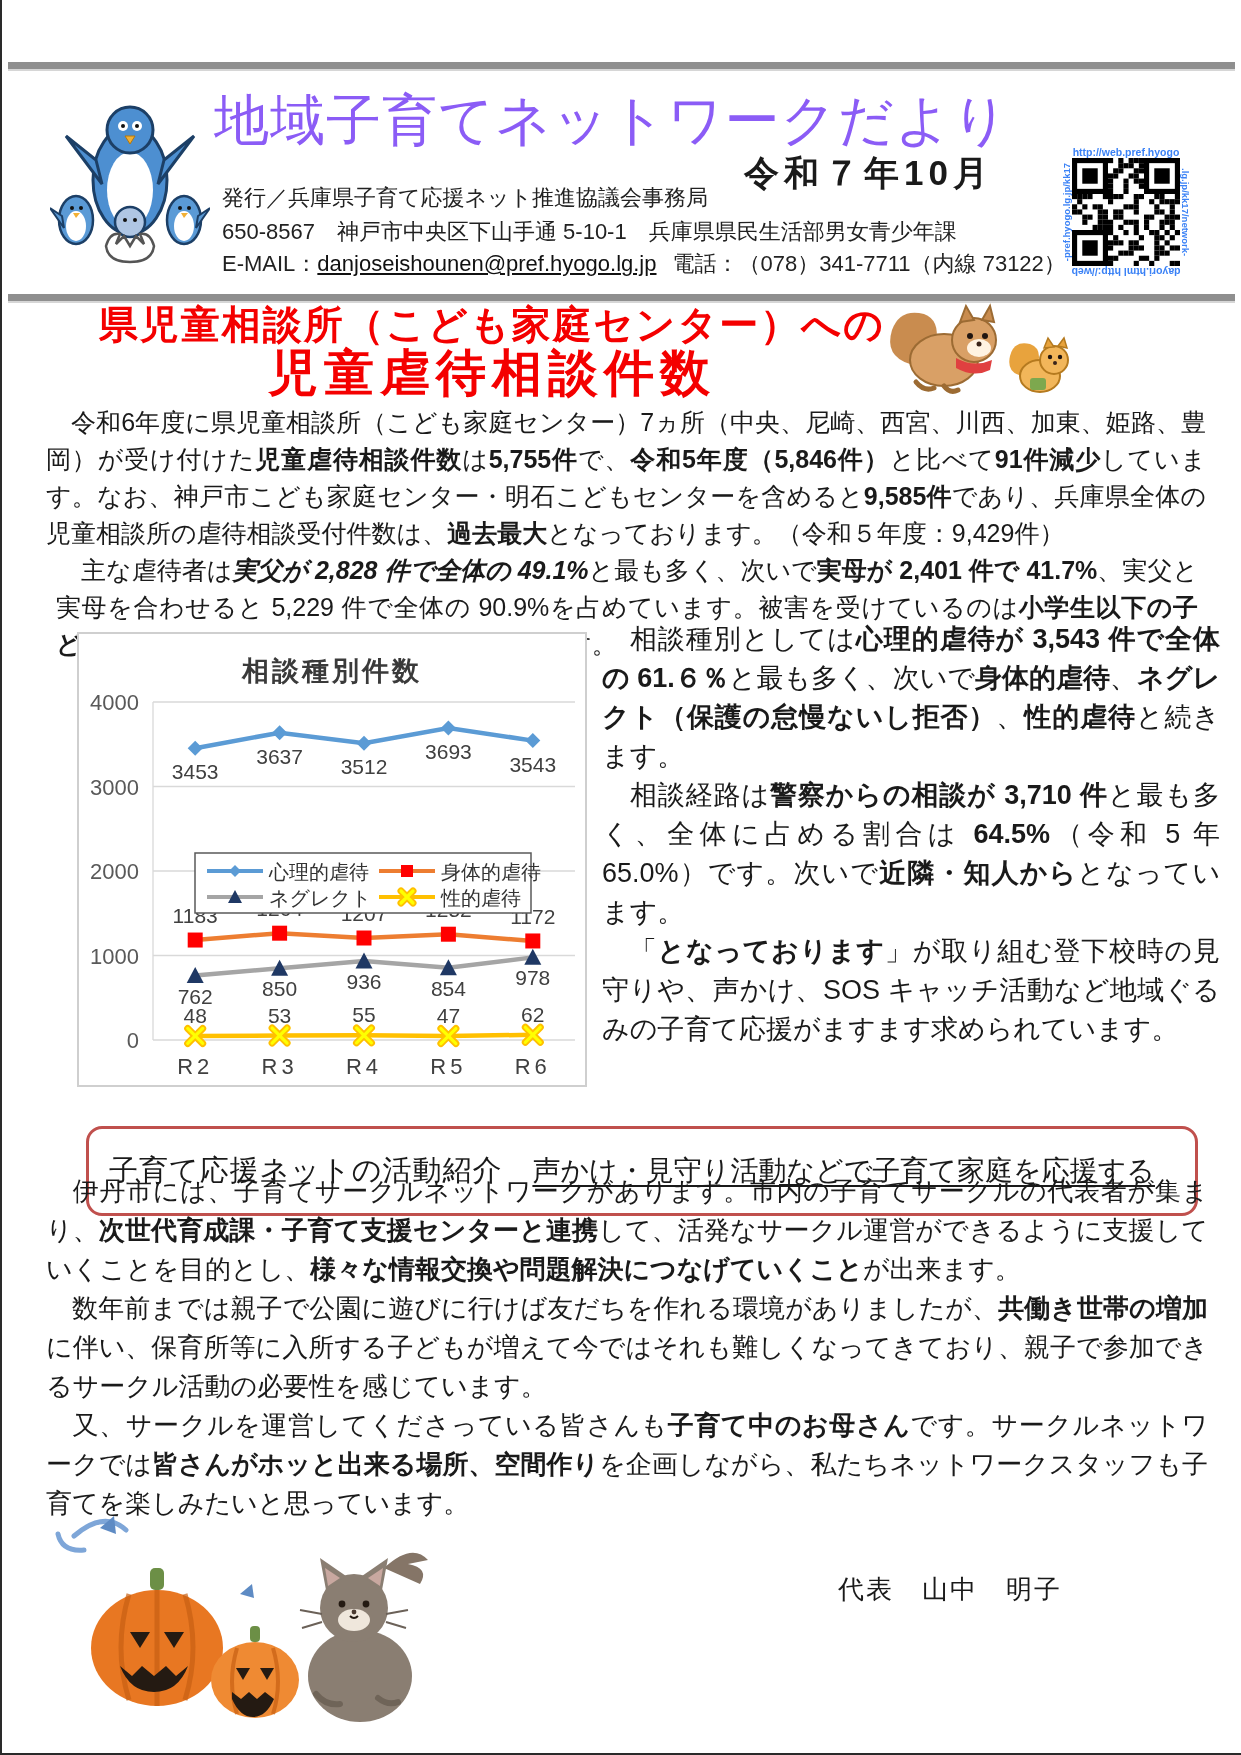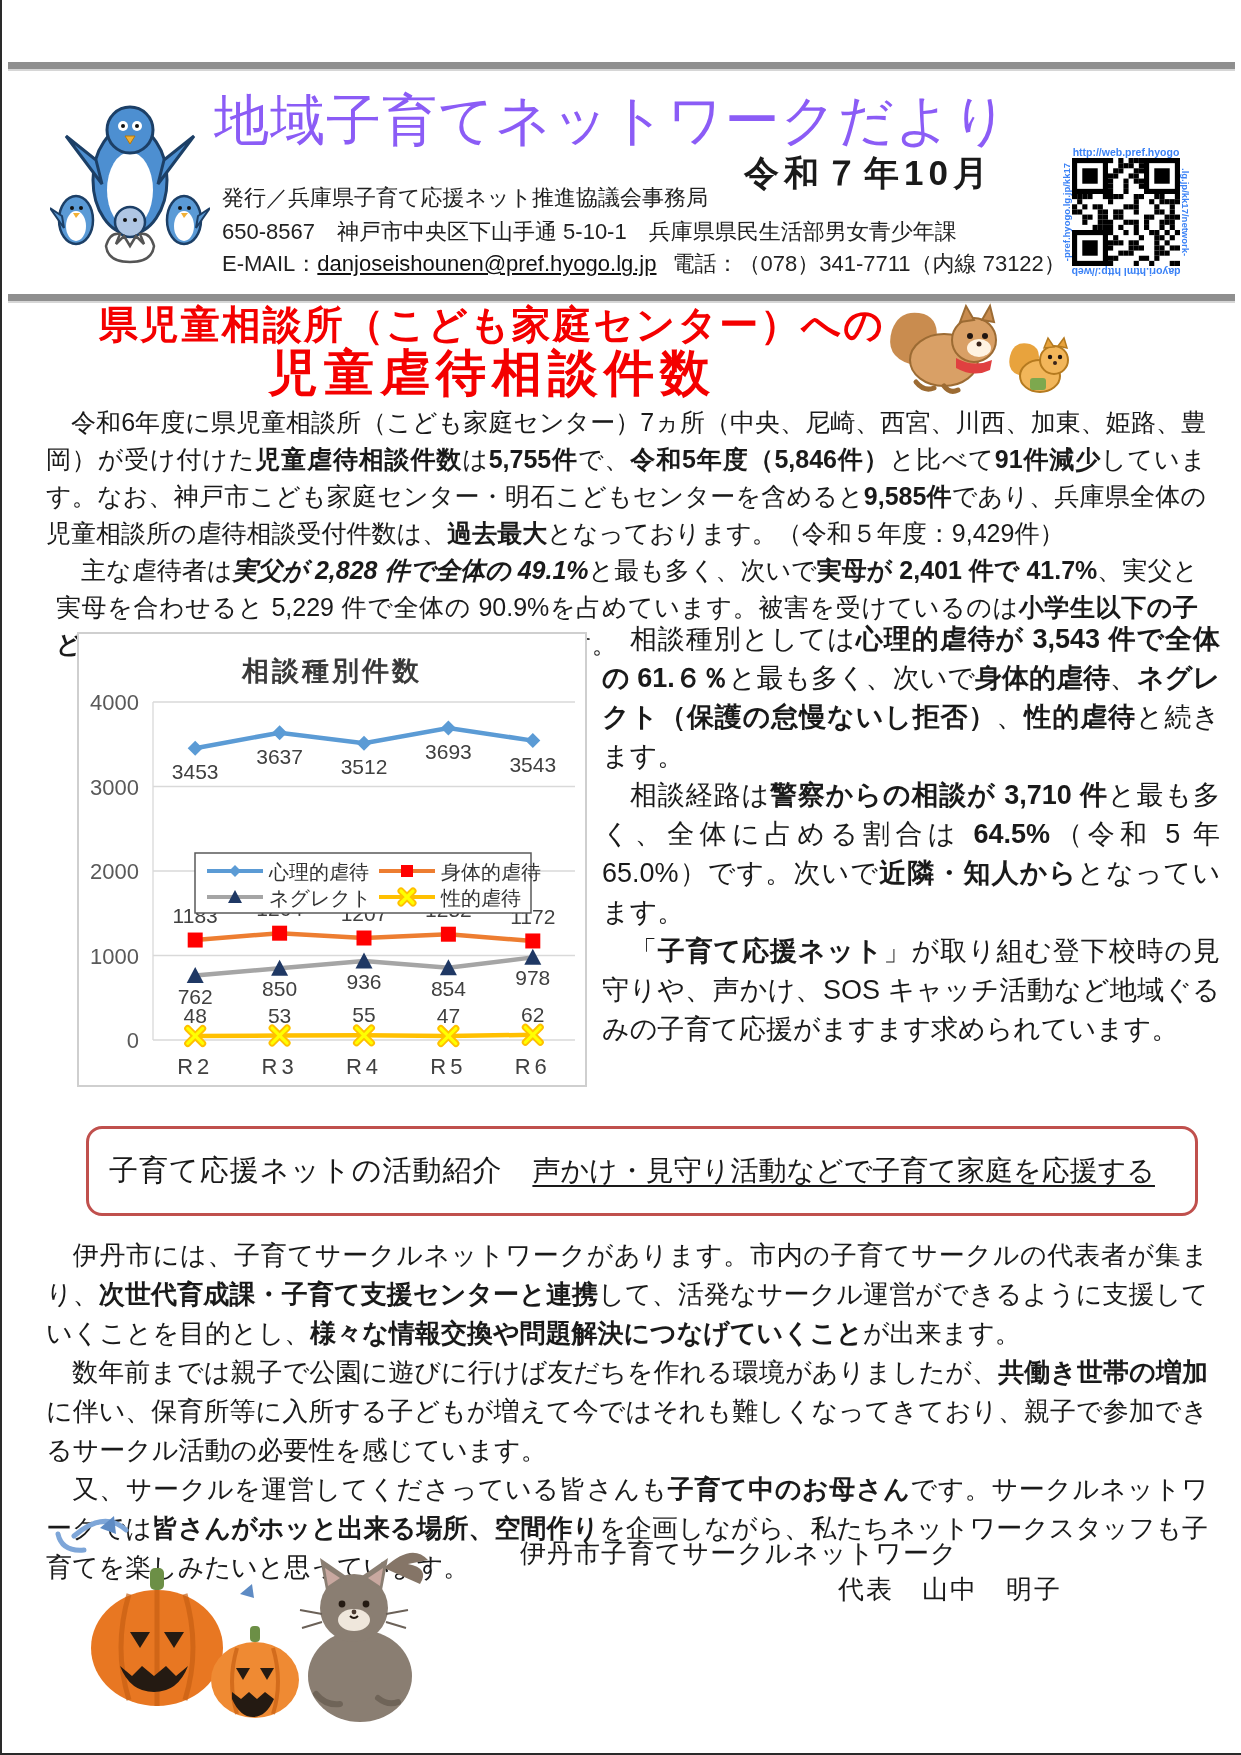--- a/index.html
+++ b/index.html
@@ -44,21 +44,21 @@
   .side-col p{margin:0;}
 
   .activity-box{
     position:absolute;left:84px;top:1126px;width:1066px;height:84px;background:#fff;
     border:3.5px solid #C0504D;border-radius:16px;display:flex;align-items:center;padding:0 20px;gap:30px;box-sizing:content-box;
   }
   .activity-box .ttl{font-size:29px;letter-spacing:1px;white-space:nowrap;}
   .activity-box .desc{font-size:28px;line-height:1.7;}
   .activity-box .desc span{display:block;text-decoration:underline;text-underline-offset:5px;}
 
-  .lower-block{position:absolute;left:44px;top:1236px;width:1162px;font-size:26px;line-height:39px;text-align:justify;}
+  .lower-block{position:absolute;left:44px;top:1172px;width:1162px;font-size:26px;line-height:39px;text-align:justify;}
   .lower-block p{margin:0;}
 
   .halloween{position:absolute;left:52px;top:1498px;}
   .footer-org{position:absolute;left:518px;top:1536px;font-size:26px;letter-spacing:1px;white-space:nowrap;}
   .footer-rep{position:absolute;left:836px;top:1572px;font-size:26px;letter-spacing:2px;white-space:nowrap;}
 </style>
 </head>
 <body>
 
 <div class="page">
@@ -378,21 +378,21 @@
       <text x="192" y="273" font-size="20" fill="#333">ネグレクト</text>
       <line x1="302" y1="265" x2="358" y2="265" stroke="#FFC000" stroke-width="4"></line>
       <path d="M324,259L336,271M336,259L324,271" stroke="#FFC000" stroke-width="7" fill="none" stroke-linecap="round"></path>
       <path d="M324,259L336,271M336,259L324,271" stroke="#FFFF00" stroke-width="3.2" fill="none" stroke-linecap="round"></path>
       <text x="364" y="273" font-size="20" fill="#333">性的虐待</text>
     </svg>
 
   <div class="side-col">
     <p><span>　相談種別としては</span><span style="font-weight: 700;">心理的虐待が 3,543 件で全体の 61.６％</span><span>と最も多く、次いで</span><span style="font-weight: 700;">身体的虐待</span><span>、</span><span style="font-weight: 700;">ネグレクト（保護の怠慢ないし拒否）</span><span>、</span><span style="font-weight: 700;">性的虐待</span><span>と続きます。</span></p>
     <p><span>　相談経路は</span><span style="font-weight: 700;">警察からの相談が 3,710 件</span><span>と最も多く、全体に占める割合は </span><span style="font-weight: 700;">64.5%</span><span>（令和 5 年 65.0%）です。次いで</span><span style="font-weight: 700;">近隣・知人から</span><span>となっています。</span></p>
-    <p><span>　「</span><span style="font-weight: 700;">子育て応援ネット</span><span>」が取り組む登下校時の見守りや、声かけ、SOS キャッチ活動など地域ぐるみの子育て応援がますます求められています。</span></p>
+    <p><span>　「</span><span style="font-weight: 700;">となっております</span><span>」が取り組む登下校時の見守りや、声かけ、SOS キャッチ活動など地域ぐるみの子育て応援がますます求められています。</span></p>
   </div>
 
   <div class="activity-box">
     <div class="ttl">子育て応援ネットの活動紹介</div>
     <div class="desc">
       <span>声かけ・見守り活動などで子育て家庭を応援する</span>
     </div>
   </div>
 
   <div class="lower-block">
@@ -426,16 +426,15 @@
     <polygon points="326,88 329,70 314,80" fill="#C9A8A0"></polygon>
     <ellipse cx="300" cy="122" rx="16" ry="11" fill="#EFE7DC"></ellipse>
     <circle cx="288" cy="106" r="3.4" fill="#241a12"></circle>
       <circle cx="312" cy="106" r="3.4" fill="#241a12"></circle>
     <path d="M296,118 q4,4 8,0" stroke="#241a12" stroke-width="2" fill="none"></path>
     <circle cx="300" cy="114" r="2.4" fill="#4a3a30"></circle>
     <path d="M268,116 l-22,-4 M268,124 l-20,6 M332,116 l22,-4 M332,124 l20,6" stroke="#6b6158" stroke-width="2"></path>
     <path d="M262,196 q10,12 24,10 M324,200 q10,8 20,4" stroke="#6f6458" stroke-width="6" fill="none" stroke-linecap="round"></path>
   </svg>
 
-  <div class="footer-org">伊丹市子育てサークルネットワーク</div>
   <div class="footer-rep">代表　山中　明子</div>
 
 </div>
 
 </body></html>

